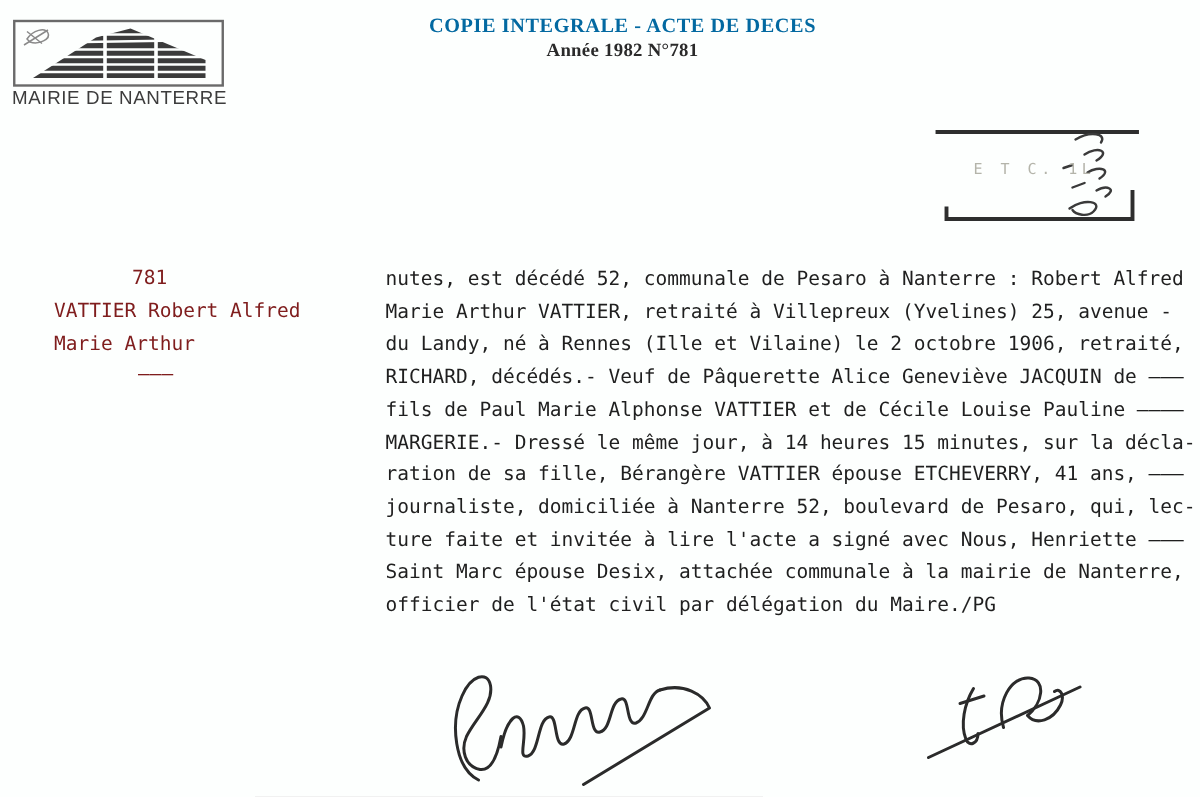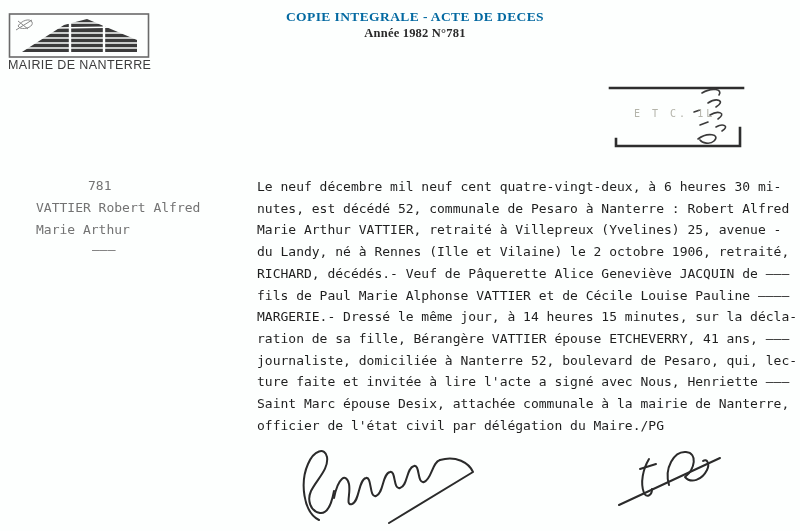--- a/index.html
+++ b/index.html
@@ -23,27 +23,27 @@
   .hdr .subtitle{
     font-size:12.5px;font-weight:bold;color:#2a2a2a;margin-top:1px;letter-spacing:.2px;text-align:center;
   }
   
   .logo{position:absolute;left:8px;top:12px;width:160px;}
   .logo .caption{
     font-family:"Liberation Sans", sans-serif;
     font-size:12.5px;color:#3c3c3c;letter-spacing:.4px;margin-top:-2px;white-space:nowrap;
   }
   
-  .stamp{position:absolute;left:590px;top:79px;width:180px;height:95px;}
+  .stamp{position:absolute;left:605px;top:79px;width:180px;height:95px;}
   .stamp .faint{
     position:absolute;left:44px;top:29px;
     font-size:10px;color:#b4b4aa;letter-spacing:3px;white-space:nowrap;
   }
   
-  .mline{position:absolute;font-size:13px;white-space:pre;color:#737373;}
+  .mline{position:absolute;font-size:13px;white-space:pre;color:#7f1d1d;}
   
   .body-block{
     position:absolute;left:257px;top:176px;width:543px;
     font-size:13px;line-height:21.7px;color:#1f1f1f;
   }
   .body-block .bline{white-space:pre;}
   svg{display:block;}
 </style>
 </head>
 <body>
@@ -102,21 +102,20 @@
     </svg>
     <div class="faint">E T C. 1L</div>
   </div>
 
   <div class="mline" style="left:88px;top:178px;">781</div>
   <div class="mline" style="left:36px;top:200px;">VATTIER Robert Alfred</div>
   <div class="mline" style="left:36px;top:222px;">Marie Arthur</div>
   <div class="mline" style="left:92px;top:242px;">———</div>
 
   <div class="body-block">
-    <div class="bline">Le neuf décembre mil neuf cent quatre-vingt-deux, à 6 heures 30 mi-</div>
     <div class="bline">nutes, est décédé 52, communale de Pesaro à Nanterre : Robert Alfred</div>
     <div class="bline">Marie Arthur VATTIER, retraité à Villepreux (Yvelines) 25, avenue -</div>
     <div class="bline">du Landy, né à Rennes (Ille et Vilaine) le 2 octobre 1906, retraité,</div>
     <div class="bline">RICHARD, décédés.- Veuf de Pâquerette Alice Geneviève JACQUIN de ———</div>
     <div class="bline">fils de Paul Marie Alphonse VATTIER et de Cécile Louise Pauline ————</div>
     <div class="bline">MARGERIE.- Dressé le même jour, à 14 heures 15 minutes, sur la décla-</div>
     <div class="bline">ration de sa fille, Bérangère VATTIER épouse ETCHEVERRY, 41 ans, ———</div>
     <div class="bline">journaliste, domiciliée à Nanterre 52, boulevard de Pesaro, qui, lec-</div>
     <div class="bline">ture faite et invitée à lire l'acte a signé avec Nous, Henriette ———</div>
     <div class="bline">Saint Marc épouse Desix, attachée communale à la mairie de Nanterre,</div>

